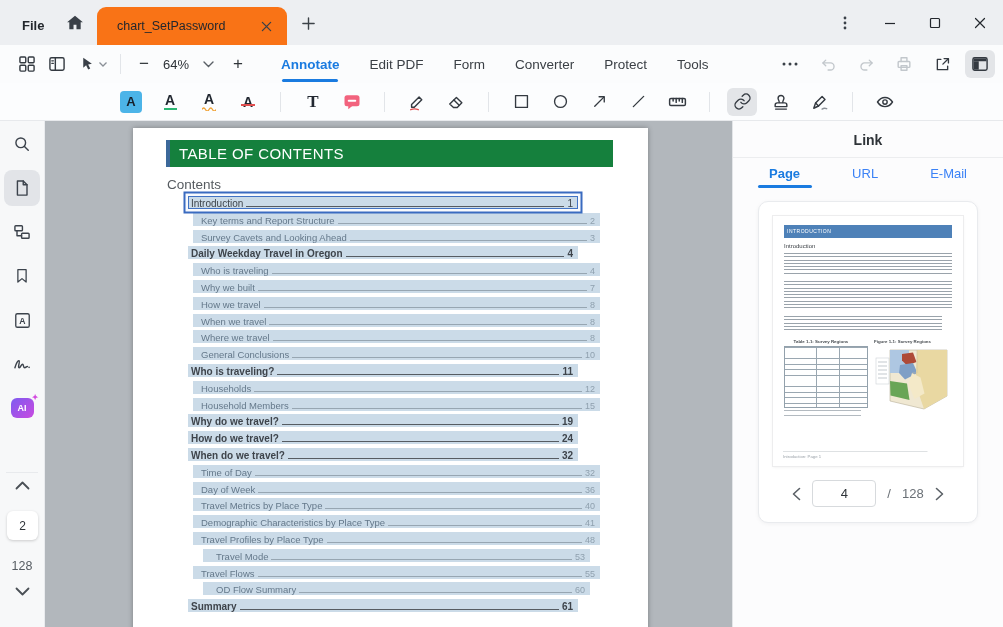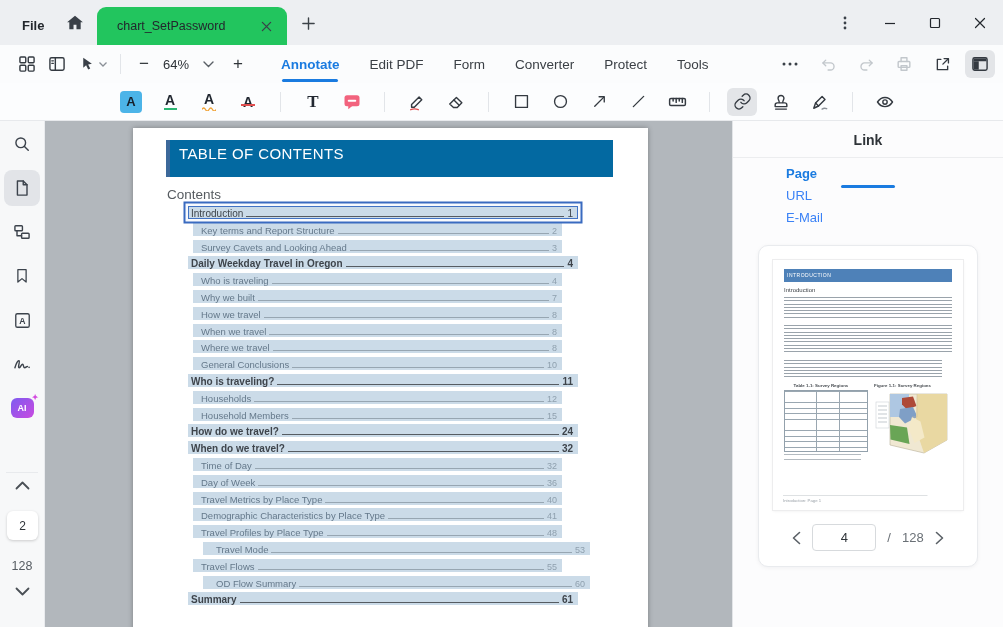--- a/index.html
+++ b/index.html
@@ -3,21 +3,21 @@
 <meta charset="utf-8">
 <style>
   * { margin:0; padding:0; box-sizing:border-box; }
   html,body { font-family:"Liberation Sans", sans-serif; }
   .window { position:relative; width:1003px; height:627px; overflow:hidden; background:#edeff2; color:#2f3439; }
 
   
   .titlebar { position:relative; height:45px; background:#edeff2; }
   .file-menu { position:absolute; left:16px; top:16px; font-size:13px; font-weight:700; color:#23272d; padding:2px 6px; cursor:default; }
   .home-btn { position:absolute; left:62px; top:10px; width:26px; height:26px; display:flex; align-items:center; justify-content:center; }
-  .doc-tab { position:absolute; left:97px; top:7px; width:190px; height:38px; background:#22c55e; border-radius:9px 9px 0 0; display:flex; align-items:center; padding:0 10px 0 20px; }
+  .doc-tab { position:absolute; left:97px; top:7px; width:190px; height:38px; background:#f97316; border-radius:9px 9px 0 0; display:flex; align-items:center; padding:0 10px 0 20px; }
   .doc-tab .tab-title { flex:1; font-size:12.5px; color:#23272d; white-space:nowrap; overflow:hidden; }
   .tab-close { width:22px; height:22px; display:flex; align-items:center; justify-content:center; border-radius:4px; }
   .add-tab { position:absolute; left:296px; top:11px; width:24px; height:24px; display:flex; align-items:center; justify-content:center; font-size:17px; color:#3c4248; }
   .win-controls { position:absolute; right:8px; top:8px; display:flex; gap:15px; }
   .win-btn { width:30px; height:30px; display:flex; align-items:center; justify-content:center; }
 
   
   .toolbar1 { position:relative; height:38px; background:#fbfcfd; display:flex; align-items:center; padding:0 8px 0 12px; }
   .tb-btn { width:30px; height:28px; display:flex; align-items:center; justify-content:center; border-radius:6px; flex:0 0 auto; }
   .tb-divider { width:1px; height:20px; background:#e2e5e9; margin:0 8px; flex:0 0 auto; }
@@ -53,40 +53,40 @@
   .ai-chip::after { content:'\2726'; position:absolute; top:-5px; right:-5px; font-size:8px; color:#d44ae0; }
   .side-sep { position:absolute; top:351px; left:6px; right:6px; height:1px; background:#e8eaed; }
   .side-chev-up { position:absolute; top:360px; left:0; width:44px; display:flex; justify-content:center; }
   .cur-page-box { position:absolute; top:390px; left:7px; width:31px; height:29px; background:#fff; border-radius:6px; box-shadow:0 1px 3px rgba(0,0,0,.18); display:flex; align-items:center; justify-content:center; font-size:12px; color:#2f3439; }
   .total-pages { position:absolute; top:438px; left:0; width:44px; text-align:center; font-size:12.5px; color:#565c62; }
   .side-chev-down { position:absolute; top:466px; left:0; width:44px; display:flex; justify-content:center; }
 
   
   .viewer { position:relative; flex:1; background:#b2b7bc; overflow:hidden; }
   .page { position:absolute; left:88px; top:7px; width:515px; height:720px; background:#fff; box-shadow:0 0 5px rgba(0,0,0,.3); }
-  .doc-banner { margin:12px 35px 0 33px; height:37px; background:#0369a1; border-left:4px solid #3c689a; color:#fff; font-size:15px; line-height:27px; padding-left:9px; letter-spacing:.4px; }
+  .doc-banner { margin:12px 35px 0 33px; height:27px; background:#15803d; border-left:4px solid #3c689a; color:#fff; font-size:15px; line-height:27px; padding-left:9px; letter-spacing:.4px; }
   .doc-contents { margin:10px 0 4px 34px; font-size:13.5px; color:#565b60; }
 
   .toc-row { display:flex; align-items:flex-end; height:13px; margin-bottom:3.8px; background:#cbdbe8; padding:0 5px 0 7px; font-size:9.5px; color:#64788a; cursor:default; }
   .toc-row .t-leader { flex:1; border-bottom:1px solid #97a6b2; margin:0 3px 2px; }
   .toc-row .t-page { font-size:9px; color:#8fa0ae; }
   .toc-row .t-label { white-space:nowrap; }
   .toc-row.lvl1 { margin-left:55px; margin-right:70px; padding-left:3px; color:#3e444b; font-size:10px; }
   .toc-row.lvl1 .t-leader { border-color:#565c62; }
   .toc-row.lvl1 .t-page { color:#3e444b; font-size:10px; }
-  .toc-row.lvl2 { margin-left:60px; margin-right:86px; padding-left:8px; }
+  .toc-row.lvl2 { margin-left:60px; margin-right:48px; padding-left:8px; }
   .toc-row.lvl3 { margin-left:70px; margin-right:58px; padding-left:13px; }
   .toc-row.bold { font-weight:700; }
   .toc-row.bold .t-page { font-weight:700; }
   .toc-row.selected { position:relative; z-index:1; box-shadow: inset 0 0 0 1px #4273c4, 0 0 0 2.5px #f8fafd, 0 0 0 4.5px #3a6bc0; }
 
   
   .link-panel { width:271px; background:#fcfcfd; border-left:1px solid #e3e5e8; flex:0 0 auto; position:relative; }
   .panel-title { text-align:center; font-size:14px; font-weight:700; color:#2e3338; padding:11px 17px 9px; border-bottom:1px solid #ecedef; }
-  .lp-tabs { display:flex; justify-content:space-between; padding:0 53px; margin-top:8px;flex-direction:column; }
+  .lp-tabs { display:flex; justify-content:space-between; padding:0 36px; margin-top:8px; }
   .lp-tab { position:relative; font-size:13px; color:#3b82f6; padding-bottom:7px; cursor:default; }
   .lp-tab.active { color:#1a7be0; font-weight:600; }
   .lp-tab.active::after { content:''; position:absolute; left:50%; transform:translateX(-50%); bottom:0; width:54px; height:3px; border-radius:2px; background:#1a7be0; }
   .preview-card { margin:13px 25px 0; border:1px solid #e9ebee; border-radius:10px; background:#fff; box-shadow:0 1px 4px rgba(15,20,30,.05); padding:14px 0 15px; display:flex; flex-direction:column; align-items:center; }
   .thumb { position:relative; width:190px; height:250px; background:#fff; box-shadow:0 0 0 1px #ededee, 0 1px 3px rgba(0,0,0,.08); padding:9px 11px; overflow:hidden; }
   .th-banner { height:13px; background:#4e81b8; color:#fff; font-size:5px; line-height:13px; padding-left:3px; letter-spacing:.5px; }
   .th-head { margin:5px 0 4px; font-size:6px; color:#3a3f44; }
   .th-par { background-image:repeating-linear-gradient(to bottom,#9aa3ab 0,#9aa3ab 1px,transparent 1px,transparent 3.3px); margin-bottom:5px; }
   .th-caps { display:flex; gap:6px; margin-top:2px; }
   .th-cap { font-size:5px; font-weight:700; color:#454a4f; text-align:center; transform:scale(.88); transform-origin:left center; white-space:nowrap; }
@@ -545,20 +545,25 @@
               <span class="t-label">Households</span>
               <span class="t-leader"></span>
               <span class="t-page">12</span>
             </div>
             <div class="toc-row lvl2">
               <span class="t-label">Household Members</span>
               <span class="t-leader"></span>
               <span class="t-page">15</span>
             </div>
             <div class="toc-row lvl1 bold">
+              <span class="t-label">Why do we travel?</span>
+              <span class="t-leader"></span>
+              <span class="t-page">19</span>
+            </div>
+            <div class="toc-row lvl1 bold">
               <span class="t-label">How do we travel?</span>
               <span class="t-leader"></span>
               <span class="t-page">24</span>
             </div>
             <div class="toc-row lvl1 bold">
               <span class="t-label">When do we travel?</span>
               <span class="t-leader"></span>
               <span class="t-page">32</span>
             </div>
             <div class="toc-row lvl2">

